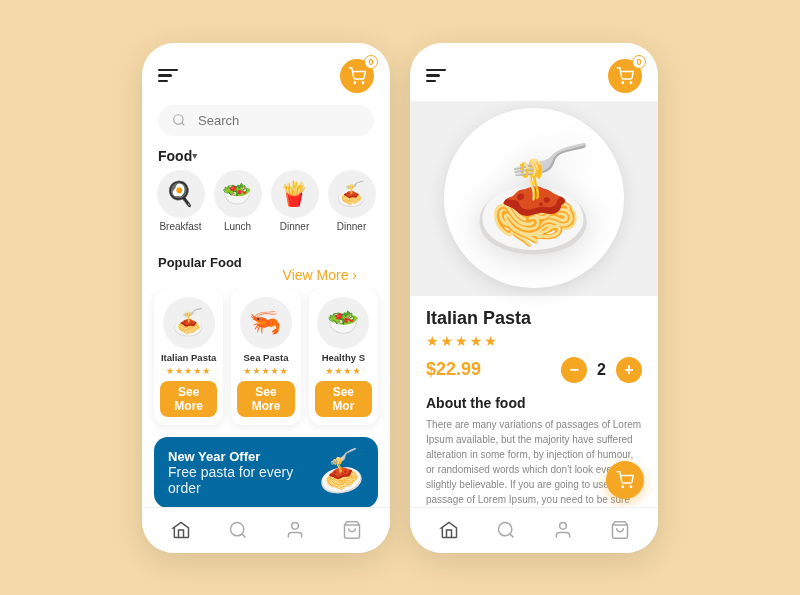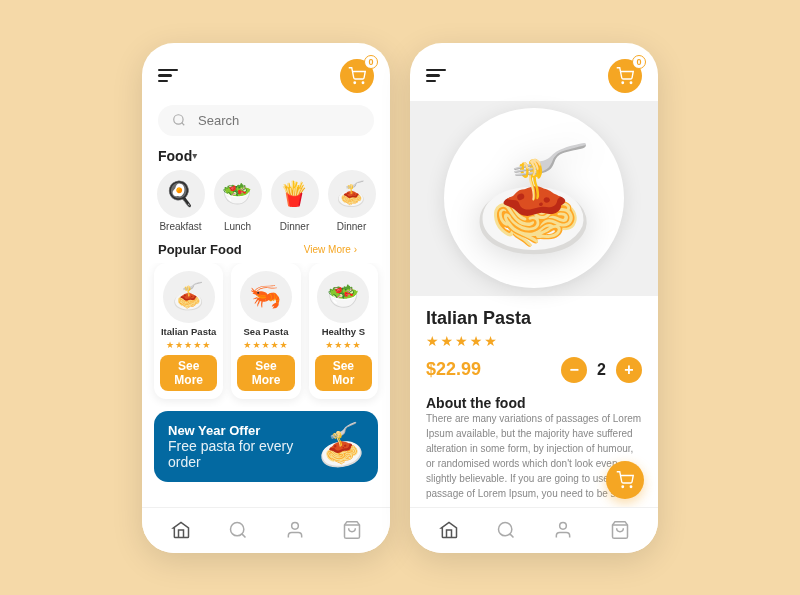--- a/index.html
+++ b/index.html
@@ -169,26 +169,27 @@
       justify-content: space-between;
       padding: 4px 33px 6px 16px;
       text-align: right;
     }
     .popular-title {
       font-size: 13px;
       font-weight: 700;
       color: #222;
     }
     .view-more {
-      font-size: 10px;
+      font-size: 14px;
       color: #f5a623;
       cursor: pointer;
       display: flex;
       align-items: center;
       gap: 2px;
+      margin-top: 25px;
     }
     
     .food-cards {
       display: flex;
       gap: 8px;
       padding: 0 12px 8px 12px;
       overflow: hidden;
     }
     .food-card {
       background: #fff;
@@ -357,20 +358,21 @@
     }
     .qty-num {
       font-size: 16px;
       font-weight: 700;
       color: #222;
     }
     .about-title {
       font-size: 14px;
       font-weight: 800;
       color: #222;
+      margin-bottom: 6px;
     }
     .about-text {
       font-size: 10px;
       color: #888;
       line-height: 1.5;
     }
     .floating-cart {
       position: absolute;
       bottom: 54px;
       right: 14px;

